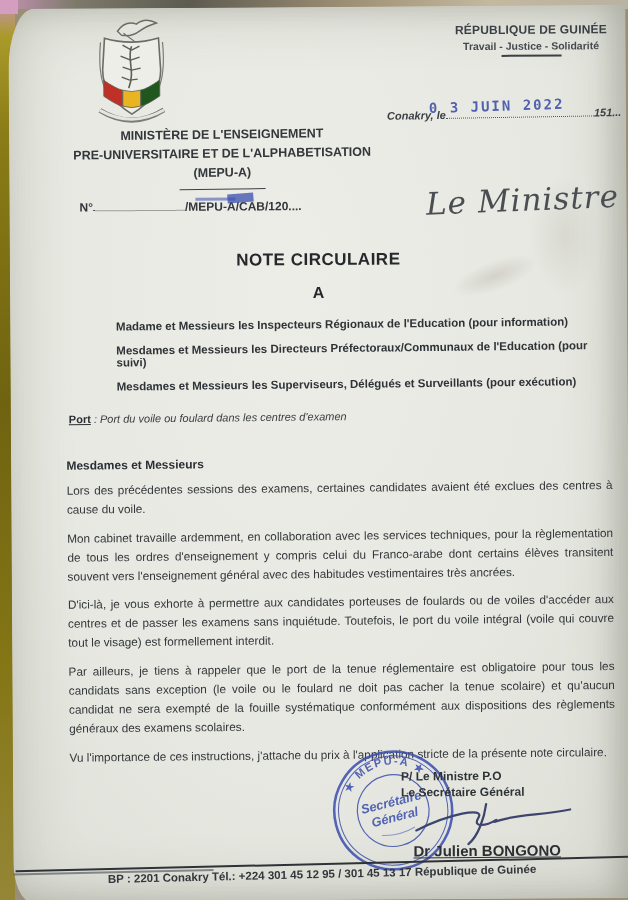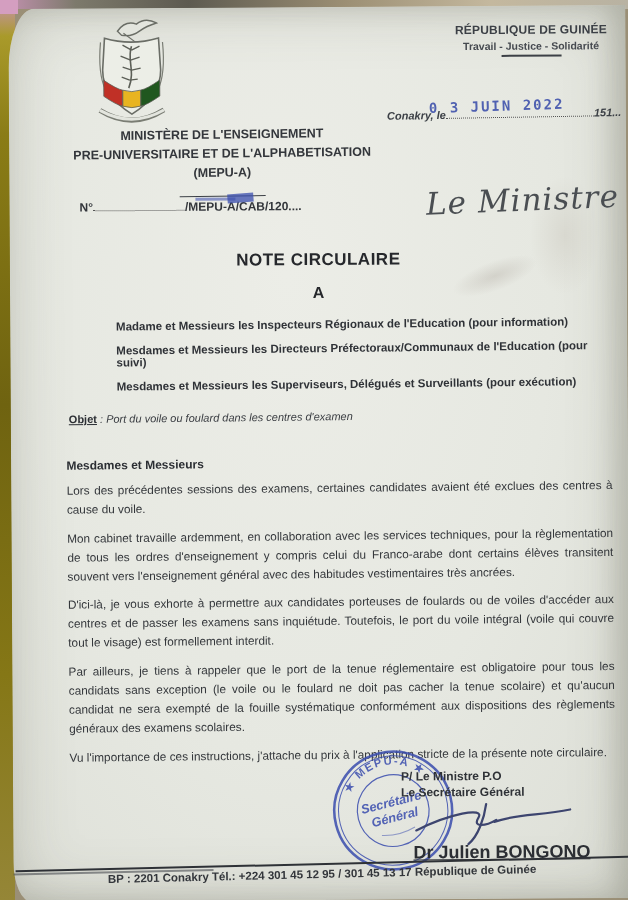--- a/index.html
+++ b/index.html
@@ -36,21 +36,21 @@
   .motto-line{width:60px;height:2px;background:#3c4046;margin:3px auto 0;}
 
   
   .dateline{position:absolute;left:378px;top:100px;width:245px;font-size:11px;font-style:italic;font-weight:bold;color:#3c4046;white-space:nowrap;transform:rotate(-0.6deg);}
   .dotline{display:inline-block;border-bottom:1.6px dotted #555;height:11px;vertical-align:baseline;}
   .dl-date{width:148px;}
   .date-stamp{position:absolute;left:420px;top:92px;font-size:14px;font-weight:bold;color:#4053ac;letter-spacing:2px;white-space:nowrap;opacity:.9;transform:rotate(-1.5deg);font-family:"DejaVu Sans Mono", monospace;}
 
   
   .ministry{position:absolute;left:28px;top:118px;width:370px;text-align:center;font-size:12.5px;font-weight:bold;color:#33363b;line-height:1.5;transform:rotate(-0.4deg);}
-  .mepua{display:inline-block;border-bottom:1.8px solid #3c4046;padding:0 14px 14px;}
+  .mepua{display:inline-block;border-bottom:1.8px solid #3c4046;padding:0 14px 7px;}
 
   
   .refline{position:absolute;left:70px;top:191px;font-size:12px;font-weight:bold;color:#33363b;white-space:nowrap;}
   .dl-ref{width:92px;}
   .ref-stamp{position:absolute;left:86px;top:183px;font-size:17px;font-weight:bold;color:#3a4dae;letter-spacing:6px;opacity:.92;white-space:nowrap;font-family:"DejaVu Sans Mono", monospace;}
   .ref-smudge{position:absolute;left:218px;top:186px;width:26px;height:9px;background:#3a4dae;opacity:.75;transform:rotate(-4deg);}
   .ref-dash{position:absolute;left:186px;top:190px;width:40px;height:3px;background:#3a4dae;opacity:.55;}
 
   
   .minister-script{position:absolute;left:408px;top:176px;width:210px;text-align:center;
@@ -71,21 +71,21 @@
   .objet .txt{font-style:italic;}
 
   
   .bodytext{position:absolute;left:56px;top:449px;width:546px;transform:rotate(-0.25deg);}
   .salutation{font-size:12px;font-weight:bold;color:#2b2e33;margin-bottom:9px;}
   .bodytext p{margin:0 0 10px;font-size:11.8px;line-height:1.6;text-align:justify;color:#34373b;}
 
   
   .sigblock{position:absolute;left:388px;top:762px;width:225px;}
   .sigblock .s1,.sigblock .s2{font-size:12px;font-weight:bold;color:#2f3237;line-height:1.35;}
-  .signame{position:absolute;left:400px;top:836px;font-size:18px;font-weight:bold;color:#2b2e33;text-decoration:underline;}
+  .signame{position:absolute;left:400px;top:836px;font-size:15px;font-weight:bold;color:#2b2e33;text-decoration:underline;}
   .sig-svg{position:absolute;left:395px;top:790px;width:170px;height:52px;}
 
   
   .round-stamp{position:absolute;left:316px;top:740px;width:128px;height:128px;opacity:.85;transform:rotate(-14deg);}
   .stamp-center{font-family:"Liberation Sans", sans-serif;font-weight:bold;}
 
   
   .footer-rule{position:absolute;left:2px;top:856px;width:618px;height:2px;background:#2e3136;transform:rotate(-1deg);}
   .footer-rule2{position:absolute;left:0px;top:863px;width:200px;height:1.5px;background:#4a4d52;transform:rotate(-1deg);opacity:.6;}
   .footer-text{position:absolute;left:0;right:0;top:861px;text-align:center;font-size:11.5px;font-weight:bold;color:#33363b;transform:rotate(-1deg);}
@@ -150,21 +150,21 @@
     <div class="doc-title">NOTE CIRCULAIRE</div>
     <div class="addr-a">A</div>
 
     <div class="recipients">
       <div>Madame et Messieurs les Inspecteurs Régionaux de l'Education (pour information)</div>
       <div>Mesdames et Messieurs les Directeurs Préfectoraux/Communaux de l'Education (pour suivi)</div>
       <div>Mesdames et Messieurs les Superviseurs, Délégués et Surveillants (pour exécution)</div>
     </div>
 
     <div class="objet">
-      <span class="lbl">Objet</span>
+      <span class="lbl">Port</span>
       <span class="txt">: Port du voile ou foulard dans les centres d'examen</span>
     </div>
 
     <div class="bodytext">
       <div class="salutation">Mesdames et Messieurs</div>
       <p>Lors des précédentes sessions des examens, certaines candidates avaient été exclues des centres à cause du voile.</p>
       <p>Mon cabinet travaille ardemment, en collaboration avec les services techniques, pour la règlementation de tous les ordres d'enseignement y compris celui du Franco-arabe dont certains élèves transitent souvent vers l'enseignement général avec des habitudes vestimentaires très ancrées.</p>
       <p>D'ici-là, je vous exhorte à permettre aux candidates porteuses de foulards ou de voiles d'accéder aux centres et de passer les examens sans inquiétude. Toutefois, le port du voile intégral (voile qui couvre tout le visage) est formellement interdit.</p>
       <p>Par ailleurs, je tiens à rappeler que le port de la tenue réglementaire est obligatoire pour tous les candidats sans exception (le voile ou le foulard ne doit pas cacher la tenue scolaire) et qu'aucun candidat ne sera exempté de la fouille systématique conformément aux dispositions des règlements généraux des examens scolaires.</p>
       <p>Vu l'importance de ces instructions, j'attache du prix à l'application stricte de la présente note circulaire.</p>

